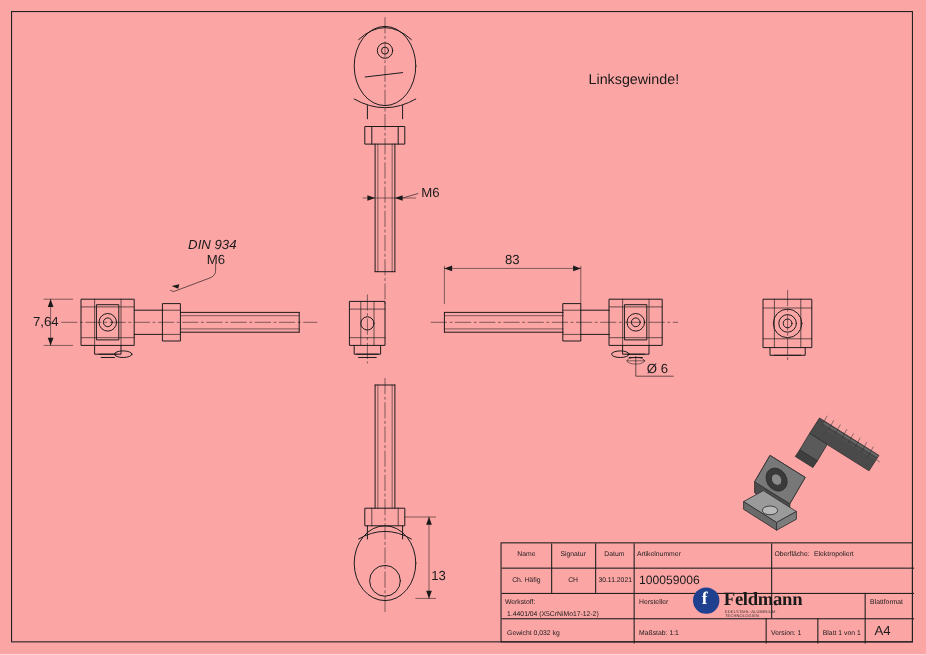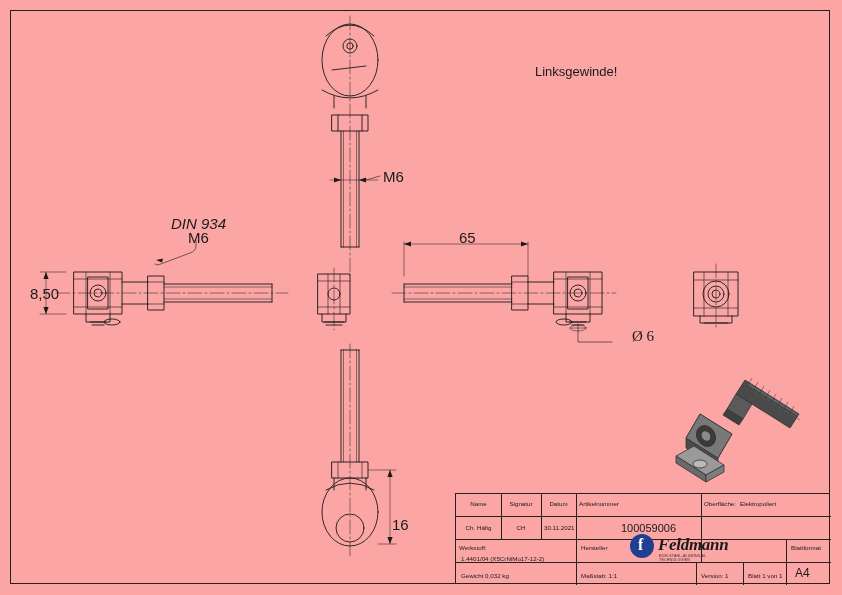--- a/index.html
+++ b/index.html
@@ -1,21 +1,21 @@
 <!DOCTYPE html>
 <html><head>
 <meta charset="utf-8">
 <style>
   html,body{margin:0;padding:0;background:#fff;}
   body{width:842px;height:595px;font-family:"Liberation Sans",sans-serif;color:#1a1a1a;}
   #sheet{position:relative;width:842px;height:595px;overflow:hidden;background:#fca5a5;}
   .frame{position:absolute;left:10px;top:10px;width:820px;height:574px;border:1.2px solid #222;box-sizing:border-box;}
   .lbl{position:absolute;white-space:nowrap;}
   .note{font-size:13px;}
-  .dimbig{font-size:15px;}
+  .dimbig{font-size:12px;}
   svg{position:absolute;left:0;top:0;overflow:visible;}
   
   .tb{position:absolute;left:455px;top:493px;width:375px;height:91px;box-sizing:border-box;border:1px solid #222;font-size:6.2px;}
   .tb .cell{position:absolute;box-sizing:border-box;padding:2px 3px;overflow:hidden;}
   .tb .vline{position:absolute;width:1px;background:#222;}
   .tb .hline{position:absolute;height:1px;background:#222;}
   .tb .big{font-size:11px;}
   .tb .a4{font-size:12px;}
   .logo{position:absolute;left:630px;top:533px;width:105px;height:28px;}
   .logotext{font-family:"Liberation Serif",serif;font-size:17px;font-weight:bold;letter-spacing:-0.3px;color:#1a1a1a;}
@@ -178,24 +178,24 @@
       <path d="M706 475 l0 7 l18 -10 l0 -7 z" fill="#7d7d7d"></path>
       <ellipse cx="700" cy="464" rx="7" ry="4" fill="#b9b9b9"></ellipse>
     </g>
   </svg>
 
   <div class="lbl note" style="left:535px;top:64px;">Linksgewinde!</div>
 
   <div class="lbl dimbig" style="left:171px;top:215px;font-style:italic;">DIN 934</div>
   <div class="lbl dimbig" style="left:188px;top:229px;">M6</div>
   <div class="lbl dimbig" style="left:383px;top:168px;">M6</div>
-  <div class="lbl dimbig" style="left:30px;top:285px;">8,50</div>
-  <div class="lbl dimbig" style="left:459px;top:229px;">65</div>
-  <div class="lbl dimbig" style="left:632px;top:328px;font-family:Liberation Serif, serif;">Ø 6</div>
-  <div class="lbl dimbig" style="left:392px;top:516px;">16</div>
+  <div class="lbl dimbig" style="left:30px;top:285px;">7,64</div>
+  <div class="lbl dimbig" style="left:459px;top:229px;">83</div>
+  <div class="lbl dimbig" style="left:588px;top:328px;">Ø 6</div>
+  <div class="lbl dimbig" style="left:392px;top:516px;">13</div>
 
   <div class="tb">
 
     <div class="hline" style="left:0;top:22px;width:375px;"></div>
     <div class="hline" style="left:0;top:45px;width:375px;"></div>
     <div class="hline" style="left:0;top:68px;width:375px;"></div>
 
     <div class="vline" style="left:45px;top:0;height:45px;"></div>
     <div class="vline" style="left:85px;top:0;height:45px;"></div>
     <div class="vline" style="left:120px;top:0;height:45px;"></div>
@@ -208,21 +208,21 @@
     <div class="cell" style="left:0;top:4px;width:45px;text-align:center;">Name</div>
     <div class="cell" style="left:45px;top:4px;width:40px;text-align:center;">Signatur</div>
     <div class="cell" style="left:85px;top:4px;width:35px;text-align:center;">Datum</div>
     <div class="cell" style="left:120px;top:4px;width:120px;">Artikelnummer</div>
     <div class="cell" style="left:245px;top:4px;width:50px;">Oberfläche:</div>
     <div class="cell" style="left:281px;top:4px;width:90px;">Elektropoliert</div>
 
     <div class="cell" style="left:0;top:28px;width:45px;text-align:center;">Ch. Häfig</div>
     <div class="cell" style="left:45px;top:28px;width:40px;text-align:center;">CH</div>
     <div class="cell" style="left:85px;top:28px;width:35px;text-align:center;">30.11.2021</div>
-    <div class="cell big" style="left:122px;top:26px;width:120px;margin-left:40px;">100059006</div>
+    <div class="cell big" style="left:122px;top:26px;width:120px;">100059006</div>
 
     <div class="cell" style="left:0;top:48px;width:118px;">Werkstoff:</div>
     <div class="cell" style="left:2px;top:59px;width:118px;">1.4401/04 (X5CrNiMo17-12-2)</div>
     <div class="cell" style="left:122px;top:48px;width:100px;">Hersteller</div>
     <div class="cell" style="left:332px;top:48px;width:43px;">Blattformat</div>
     <div class="cell a4" style="left:336px;top:70px;width:40px;">A4</div>
 
     <div class="cell" style="left:2px;top:76px;width:150px;">
       <span>Gewicht</span>
       <span>0,032 kg</span>
@@ -238,16 +238,16 @@
     <div class="cell" style="left:289px;top:76px;width:85px;">
       <span>Blatt</span>
       <span>1 von 1</span>
     </div>
   </div>
 
   <div class="logo">
     <div class="logomark">
         <span>f</span>
       </div>
-    <div class="logotext" style="position:absolute;left:28px;top:2px;font-style:italic;">Feldmann</div>
+    <div class="logotext" style="position:absolute;left:28px;top:2px;">Feldmann</div>
     <div class="logosub" style="position:absolute;left:29px;top:21px;">EDELSTAHL-ALUMINIUM-TECHNOLOGIEN</div>
   </div>
 </div>
 
 </body></html>

